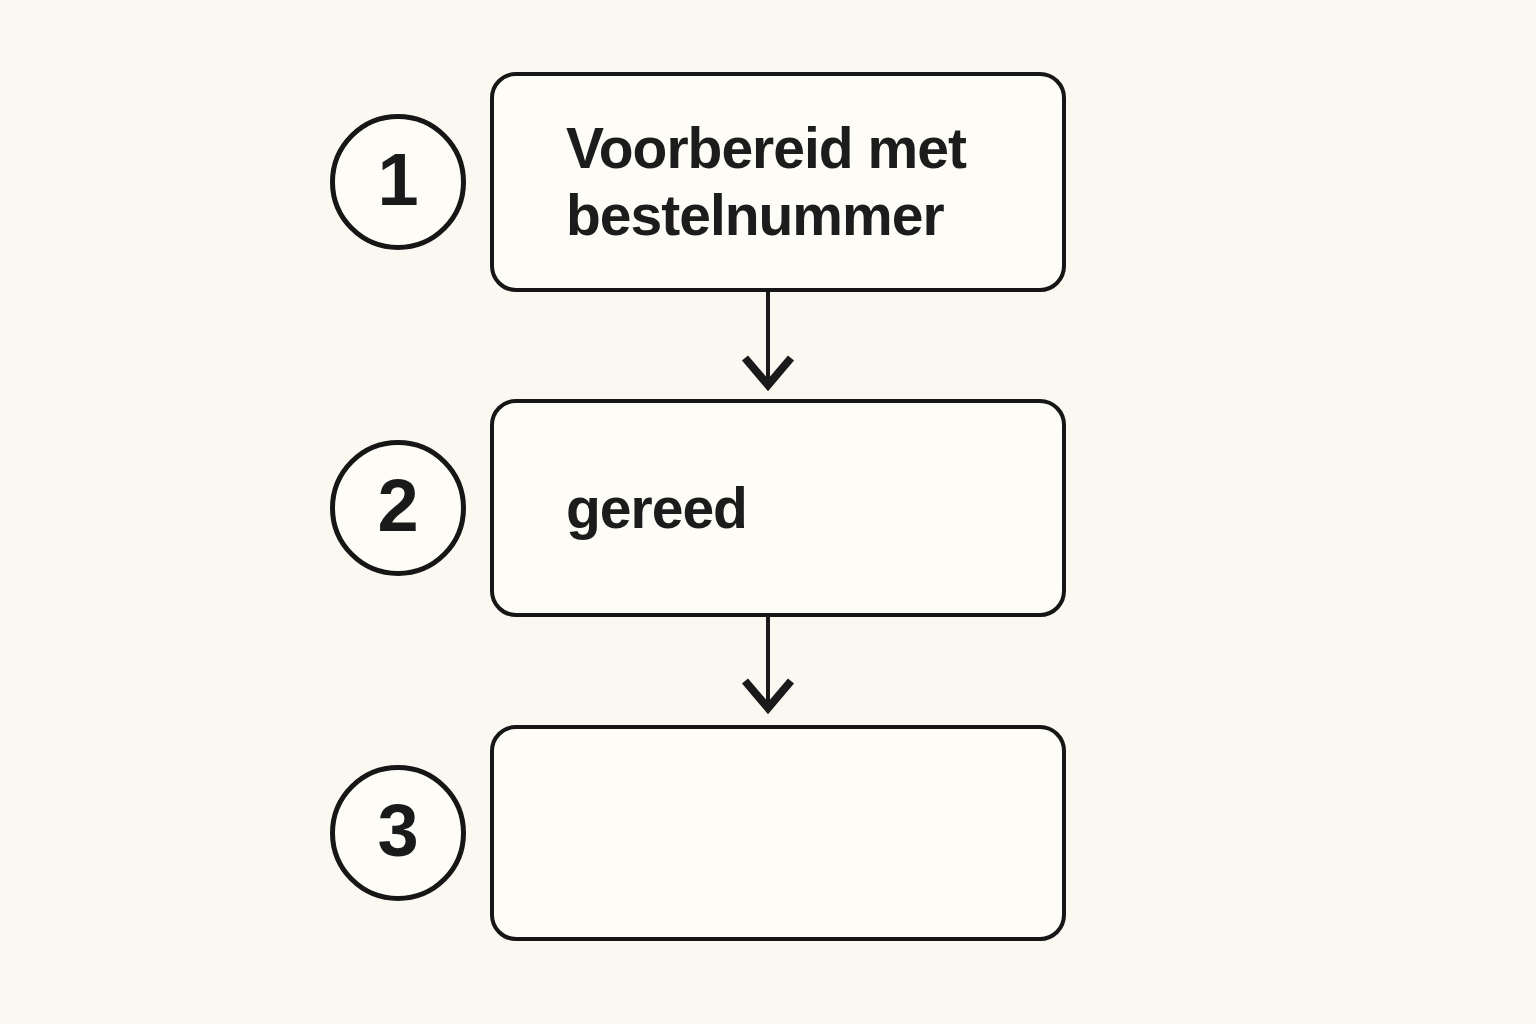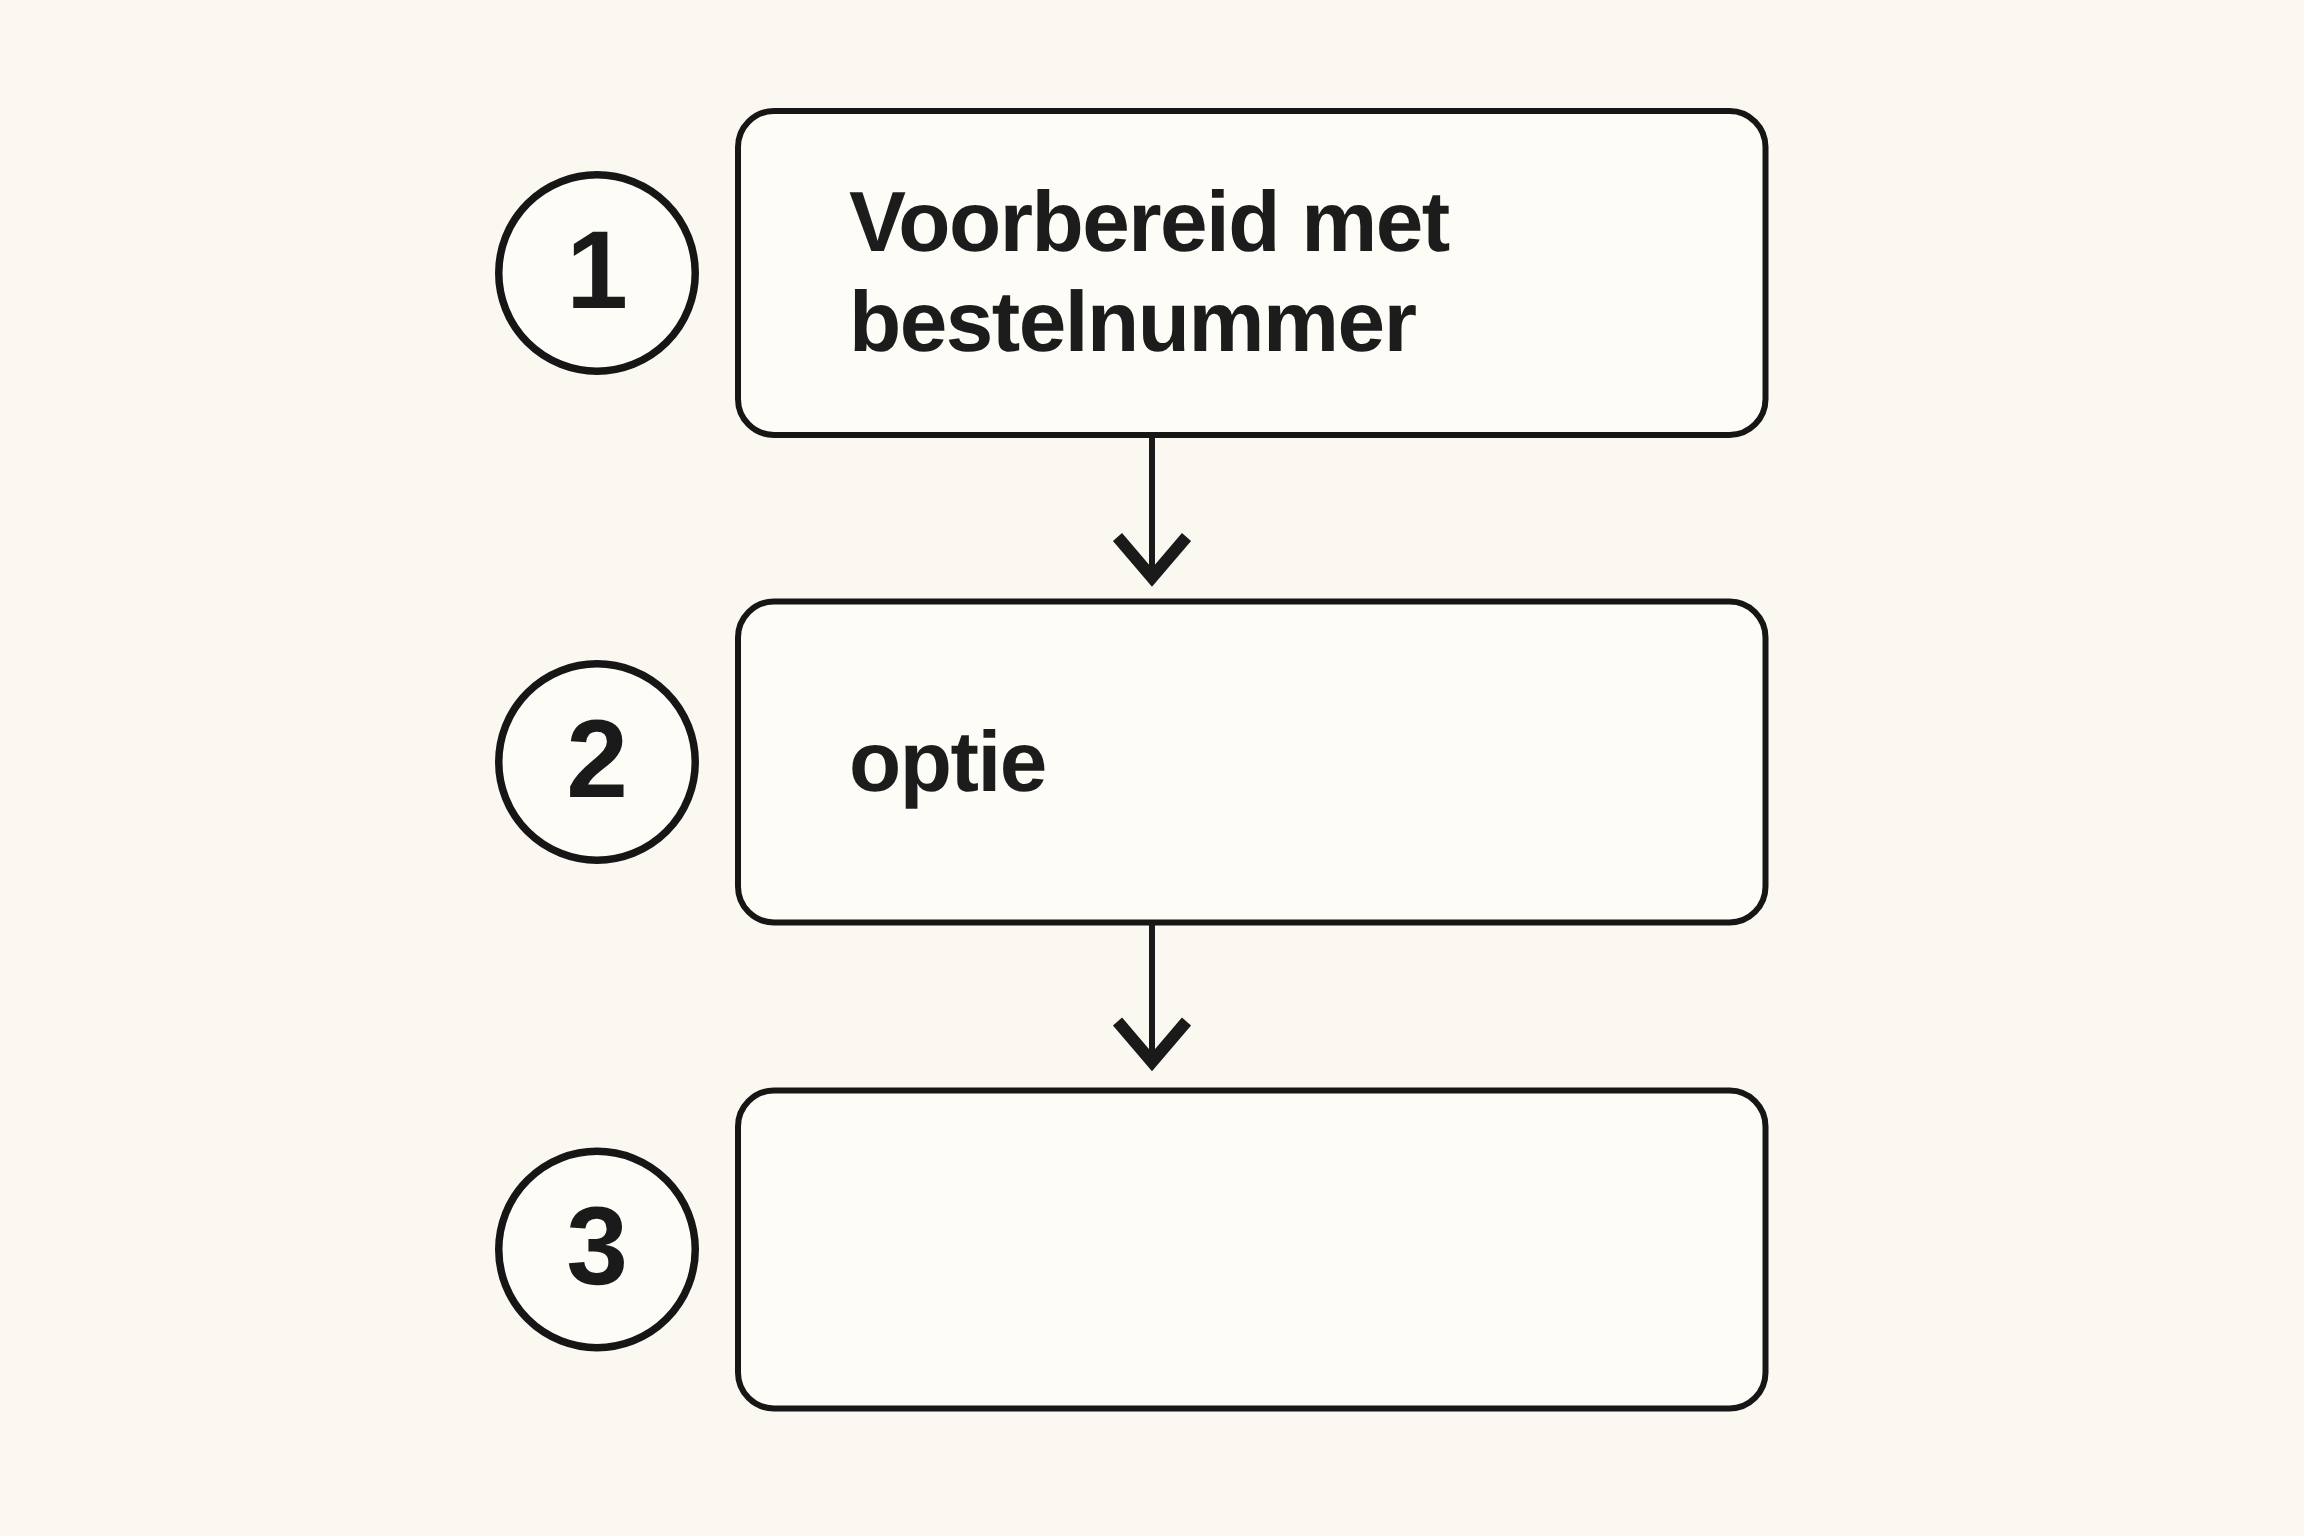--- a/index.html
+++ b/index.html
@@ -40,21 +40,21 @@
     font-size: 74px;
     font-weight: 700;
     color: #1a1a1a;
     line-height: 1;
     transform: translateY(-2px);
   }
   .step-box {
     position: absolute;
     left: 490px;
     top: 0;
-    width: 689px;
+    width: 576px;
     height: 100%;
     border: 4px solid #161616;
     border-radius: 26px;
     background: #fdfcf6;
     box-sizing: border-box;
     display: flex;
     flex-direction: column;
     justify-content: center;
     padding-left: 72px;
     padding-right: 20px;
@@ -97,21 +97,21 @@
   <svg class="flow-arrow arrow-1" viewBox="0 0 60 100">
     <line x1="30" y1="0" x2="30" y2="92" stroke="#1a1a1a" stroke-width="4"></line>
     <polyline points="7,66 30,93 53,66" fill="none" stroke="#1a1a1a" stroke-width="8"></polyline>
   </svg>
 
   <div class="step-row row-2">
     <div class="step-circle">
       <span class="step-number">2</span>
     </div>
     <div class="step-box">
-      <span class="step-label-line">optie</span>
+      <span class="step-label-line">gereed</span>
     </div>
   </div>
 
   <svg class="flow-arrow arrow-2" viewBox="0 0 60 100">
     <line x1="30" y1="0" x2="30" y2="92" stroke="#1a1a1a" stroke-width="4"></line>
     <polyline points="7,66 30,93 53,66" fill="none" stroke="#1a1a1a" stroke-width="8"></polyline>
   </svg>
 
   <div class="step-row row-3">
     <div class="step-circle">

